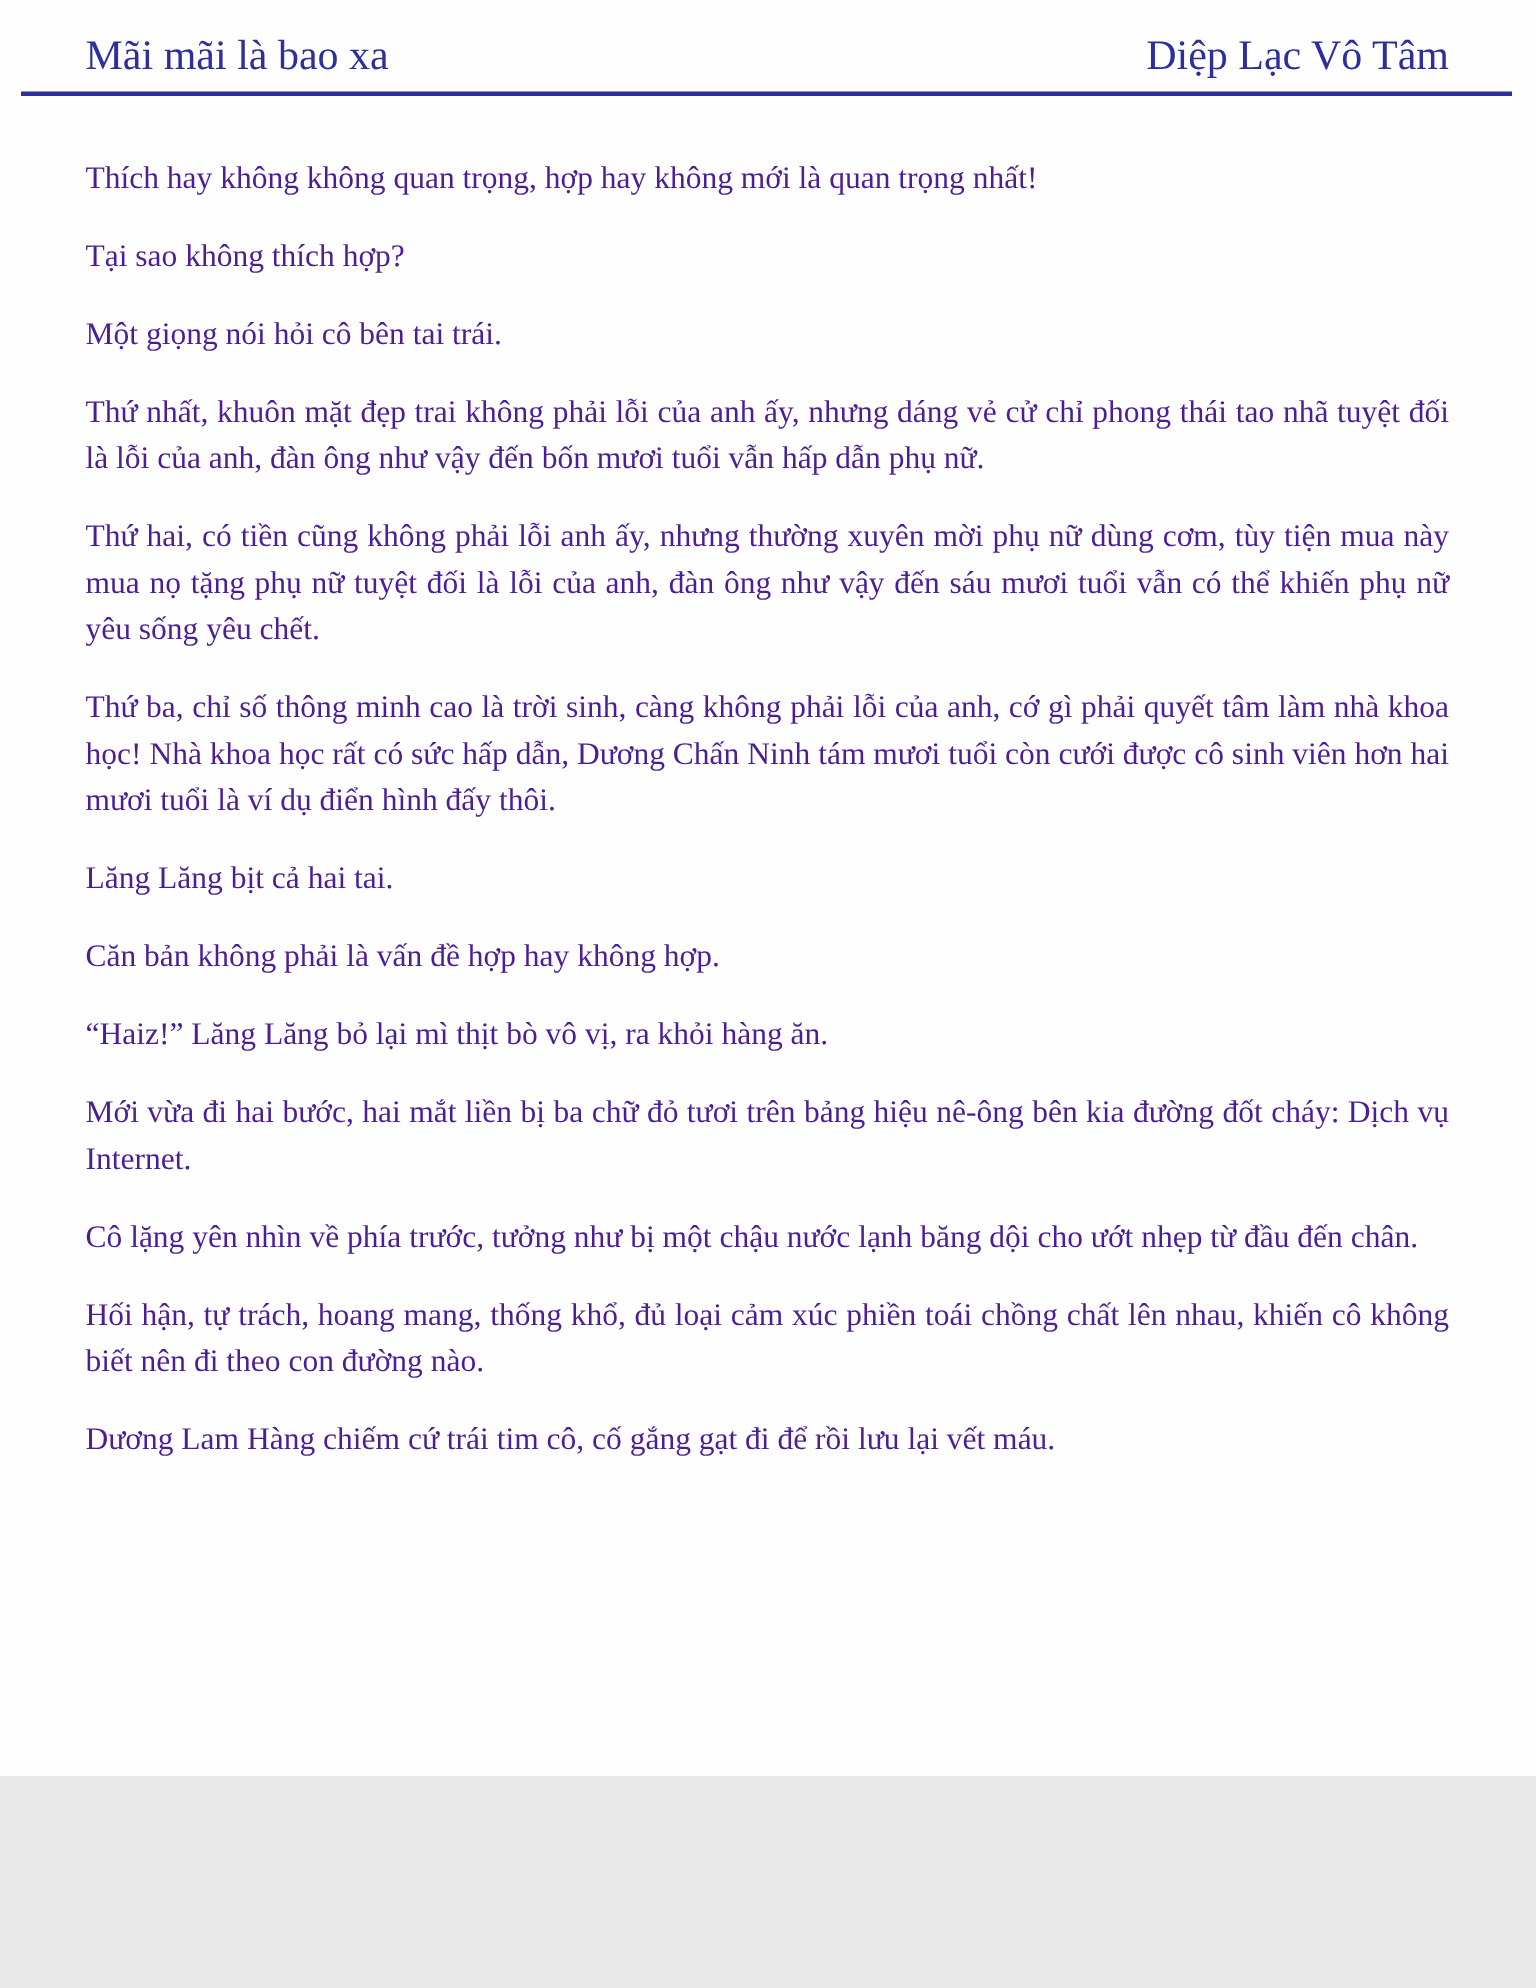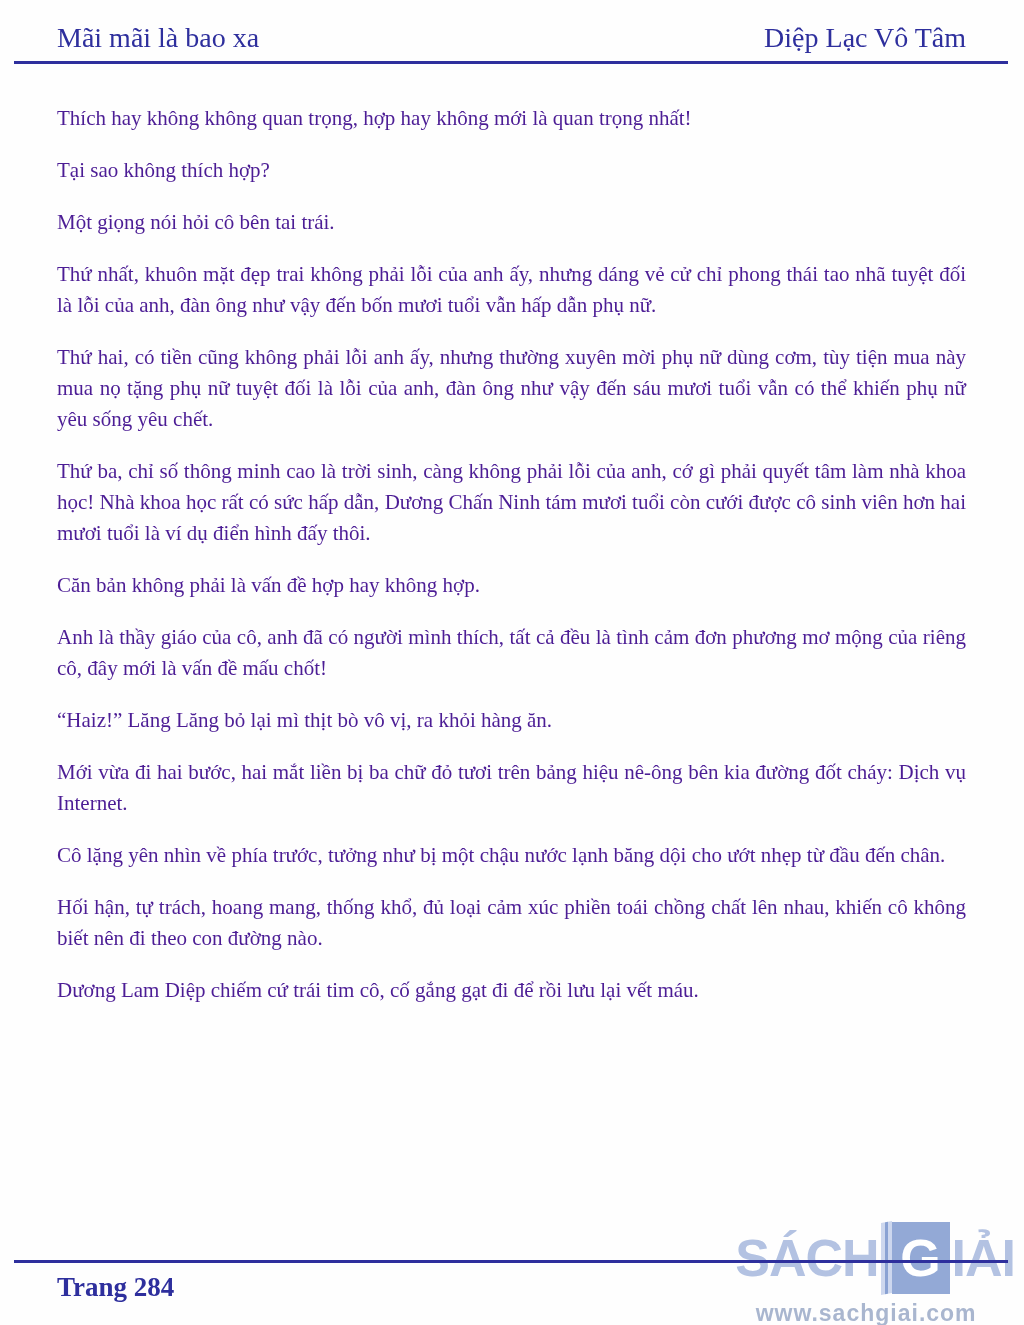--- a/index.html
+++ b/index.html
@@ -1,19 +1,19 @@
 <!DOCTYPE html>
 <html><head>
 <meta charset="utf-8">
 <style>
   html, body { margin: 0; padding: 0; background: #e8e8e8; }
   .page {
     position: relative;
     width: 1024px;
-    height: 1325px;
+    height: 1184px;
     margin: 0 auto;
     background: #fefefe;
     overflow: hidden;
     font-family: "Liberation Serif", serif;
   }
 
   
   .header {
     position: absolute;
     top: 22px;
@@ -139,27 +139,27 @@
   </div>
   <div class="header-rule"></div>
 
   <div class="content">
     <p>Thích hay không không quan trọng, hợp hay không mới là quan trọng nhất!</p>
     <p>Tại sao không thích hợp?</p>
     <p>Một giọng nói hỏi cô bên tai trái.</p>
     <p>Thứ nhất, khuôn mặt đẹp trai không phải lỗi của anh ấy, nhưng dáng vẻ cử chỉ phong thái tao nhã tuyệt đối là lỗi của anh, đàn ông như vậy đến bốn mươi tuổi vẫn hấp dẫn phụ nữ.</p>
     <p>Thứ hai, có tiền cũng không phải lỗi anh ấy, nhưng thường xuyên mời phụ nữ dùng cơm, tùy tiện mua này mua nọ tặng phụ nữ tuyệt đối là lỗi của anh, đàn ông như vậy đến sáu mươi tuổi vẫn có thể khiến phụ nữ yêu sống yêu chết.</p>
     <p>Thứ ba, chỉ số thông minh cao là trời sinh, càng không phải lỗi của anh, cớ gì phải quyết tâm làm nhà khoa học! Nhà khoa học rất có sức hấp dẫn, Dương Chấn Ninh tám mươi tuổi còn cưới được cô sinh viên hơn hai mươi tuổi là ví dụ điển hình đấy thôi.</p>
+    <p>Lăng Lăng bịt cả hai tai.</p>
     <p>Căn bản không phải là vấn đề hợp hay không hợp.</p>
-    <p>Anh là thầy giáo của cô, anh đã có người mình thích, tất cả đều là tình cảm đơn phương mơ mộng của riêng cô, đây mới là vấn đề mấu chốt!</p>
     <p>“Haiz!” Lăng Lăng bỏ lại mì thịt bò vô vị, ra khỏi hàng ăn.</p>
     <p>Mới vừa đi hai bước, hai mắt liền bị ba chữ đỏ tươi trên bảng hiệu nê-ông bên kia đường đốt cháy: Dịch vụ Internet.</p>
     <p>Cô lặng yên nhìn về phía trước, tưởng như bị một chậu nước lạnh băng dội cho ướt nhẹp từ đầu đến chân.</p>
     <p>Hối hận, tự trách, hoang mang, thống khổ, đủ loại cảm xúc phiền toái chồng chất lên nhau, khiến cô không biết nên đi theo con đường nào.</p>
-    <p>Dương Lam Diệp chiếm cứ trái tim cô, cố gắng gạt đi để rồi lưu lại vết máu.</p>
+    <p>Dương Lam Hàng chiếm cứ trái tim cô, cố gắng gạt đi để rồi lưu lại vết máu.</p>
   </div>
 
   <div class="watermark">
     <div class="brand-row">
       <span class="brand-text">SÁCH</span>
       <span class="logo">
         <span class="logo-spine"></span>
         <span class="logo-cover">
           <span class="logo-g">G</span>
         </span>

